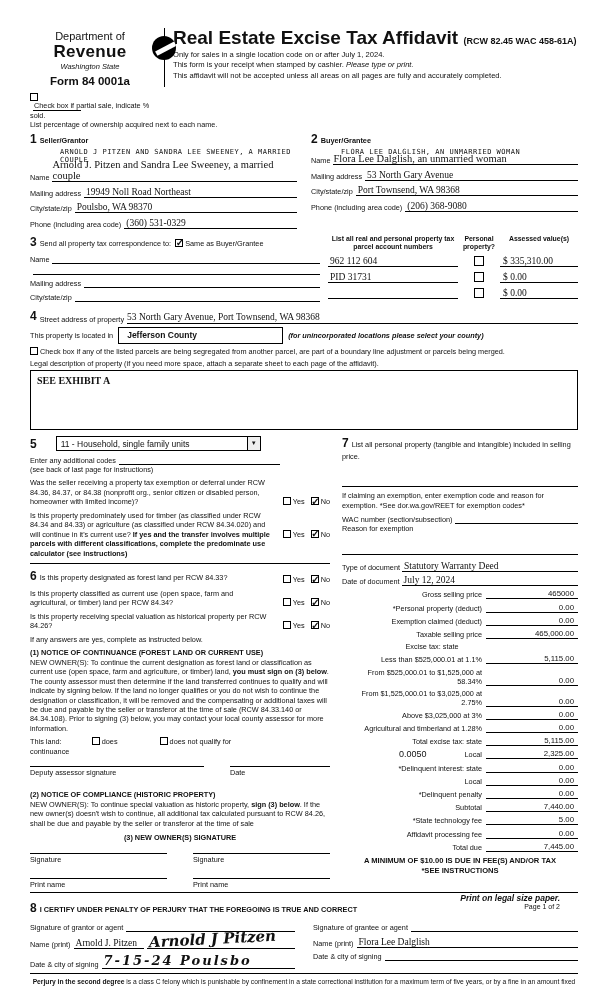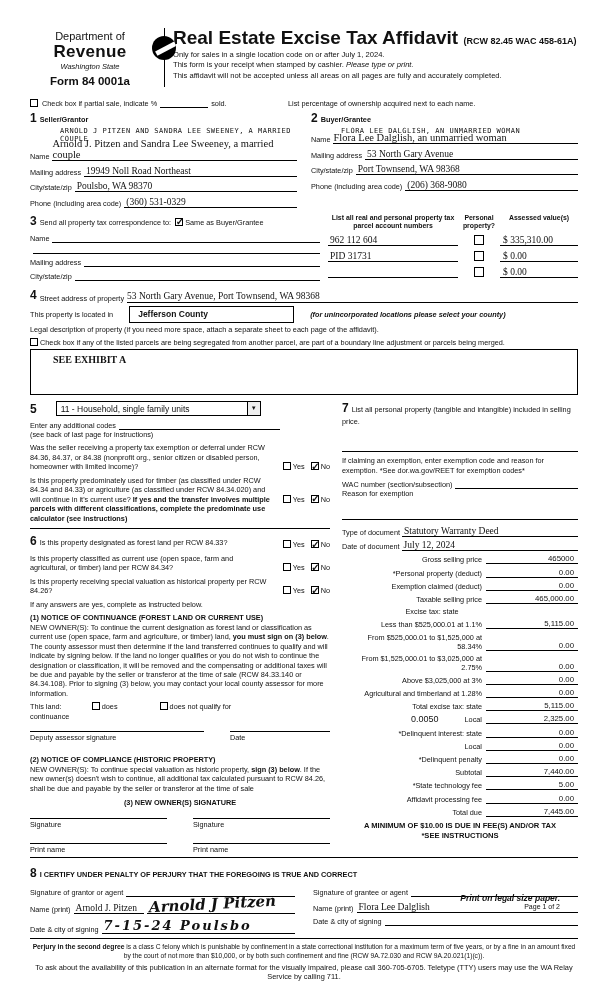--- a/index.html
+++ b/index.html
@@ -30,43 +30,43 @@
   .logo .brand { font-size:17px; font-weight:bold; letter-spacing:.3px; position:relative; }
   .logo .wedge { position:absolute; right:-26px; top:-6px; width:24px; height:24px; border-radius:50%; background:#000; overflow:hidden; }
   .logo .wedge::after { content:""; position:absolute; left:3px; top:10px; width:22px; height:5px; background:#fff; transform:rotate(-28deg); }
   .logo .state { font-size:7.5px; font-style:italic; }
   .logo .formno { font-size:11.5px; font-weight:bold; margin-top:4px; }
   .hdr-div { width:1px; background:#000; align-self:stretch; margin:0 8px 0 14px; }
   .title-line { font-size:19px; font-weight:bold; line-height:1; }
   .title-line .rcw { font-size:9px; font-weight:bold; }
   .hdr-sub { font-size:7.6px; margin-top:3px; line-height:1.35; }
 
-  .partial-row { display:flex; margin-top:12px; font-size:7.3px; }
+  .partial-row { display:flex; margin-top:6px; font-size:7.3px;flex-direction:column; }
   .partial-row .ul { width:48px; margin:0 3px; }
 
   
   .cols { display:flex; gap:14px; }
   .col { flex:1; min-width:0; }
   .fieldline { display:flex; align-items:flex-end; margin-top:4.5px; font-size:7.3px; }
   .fieldline .ul { flex:1; margin-left:3px; padding:0 2px; }
   .namewrap { position:relative; margin-top:1px; }
   .namewrap .written { font-family:Liberation Serif, serif; font-size:10.5px; margin-top:-5px; }
 
   
   .s3 { display:flex; margin-top:6px; }
   .s3-left { width:290px; }
   .s3-right { flex:1; padding-left:8px; }
   .ptable-h { display:flex; font-size:6.9px; font-weight:bold; text-align:center; line-height:1.2; }
   .ptable-r { display:flex; align-items:flex-end; margin-top:5px; font-size:8px; }
   .ptable-r .parcel { flex:1; padding-left:2px; }
   .ptable-r .pp { width:42px; text-align:center; }
   .ptable-r .val { width:78px; padding-left:3px; }
 
-  .county-box { border:1px solid #000; font-weight:bold; font-size:8.5px; padding:2px 8px; width:165px; margin:0 16px; }
-  .legalbox { border:1.5px solid #000; height:46px; margin-top:2px; padding:4px 22px; font-family:"Liberation Serif", serif; font-weight:bold; font-size:10px; }
+  .county-box { border:1px solid #000; font-weight:bold; font-size:8.5px; padding:2px 8px; width:165px; margin:0 5px; }
+  .legalbox { border:1.5px solid #000; height:60px; margin-top:2px; padding:4px 6px; font-family:"Liberation Serif", serif; font-weight:bold; font-size:10px; }
 
   
   .mid { display:flex; gap:12px; margin-top:6px; }
   .mid-l { width:300px; }
   .mid-r { flex:1; }
   .ddl { display:flex; align-items:center; margin-left:16px; }
   .ddl-box { border:1.3px solid #000; width:205px; display:flex; font-size:8.5px; }
   .ddl-box .txt { flex:1; padding:1.5px 4px; }
   .ddl-box .arr { width:13px; border-left:1px solid #000; background:#eee; text-align:center; font-size:6px; line-height:13px; }
   .q { display:flex; margin-top:4px; }
@@ -227,25 +227,25 @@
     <div class="row sm" style="align-items:flex-end">
       <span class="secnum">4</span>
       <span>Street address of property</span>
       <span class="ul grow fill" style="margin-left:3px">53 North Gary Avenue, Port Townsend, WA 98368</span>
     </div>
     <div class="row sm" style="align-items:center;margin-top:3px">
       <span>This property is located in</span>
       <span class="county-box">Jefferson County</span>
       <span class="b i">(for unincorporated locations please select your county)</span>
     </div>
-    <div class="sm" style="margin-top:2px">Legal description of property (if you need more space, attach a separate sheet to each page of the affidavit).</div>
     <div class="sm" style="margin-top:3px">
       <span class="cb"></span>
       <span>Check box if any of the listed parcels are being segregated from another parcel, are part of a boundary line adjustment or parcels being merged.</span>
     </div>
+    <div class="sm" style="margin-top:2px">Legal description of property (if you need more space, attach a separate sheet to each page of the affidavit).</div>
     <div class="legalbox">SEE EXHIBIT A</div>
   </div>
 
   <div class="mid">
     <div class="mid-l">
       <div class="row" style="align-items:center">
         <span class="secnum">5</span>
         <div class="ddl">
           <div class="ddl-box">
             <span class="txt">11 - Household, single family units</span>
@@ -368,21 +368,21 @@
         </div>
       <div class="taxrow">
           <span class="tl">Agricultural and timberland at 1.28%</span>
           <span class="tv ul">0.00</span>
         </div>
       <div class="taxrow">
           <span class="tl">Total excise tax: state</span>
           <span class="tv ul">5,115.00</span>
         </div>
       <div class="taxrow">
-          <span class="tl"><span style="font-size:9px;margin-right:26px">0.0050</span><span>Local</span></span>
+          <span class="tl"><span style="font-size:9px;margin-right:38px">0.0050</span><span>Local</span></span>
           <span class="tv ul">2,325.00</span>
         </div>
       <div class="taxrow">
           <span class="tl">*Delinquent interest: state</span>
           <span class="tv ul">0.00</span>
         </div>
       <div class="taxrow">
           <span class="tl">Local</span>
           <span class="tv ul">0.00</span>
         </div>

